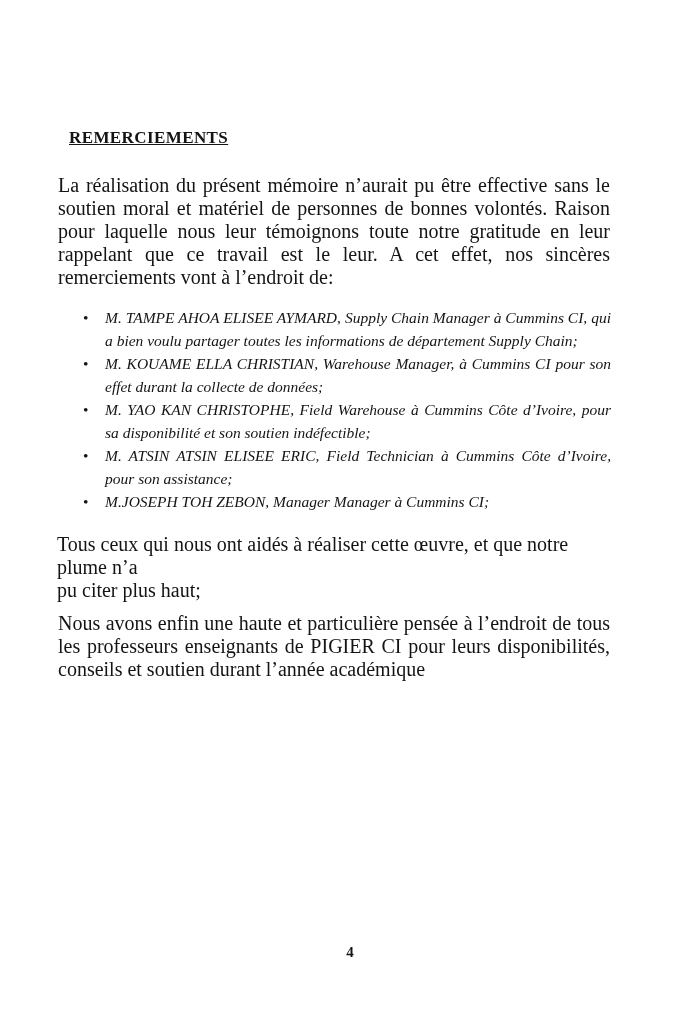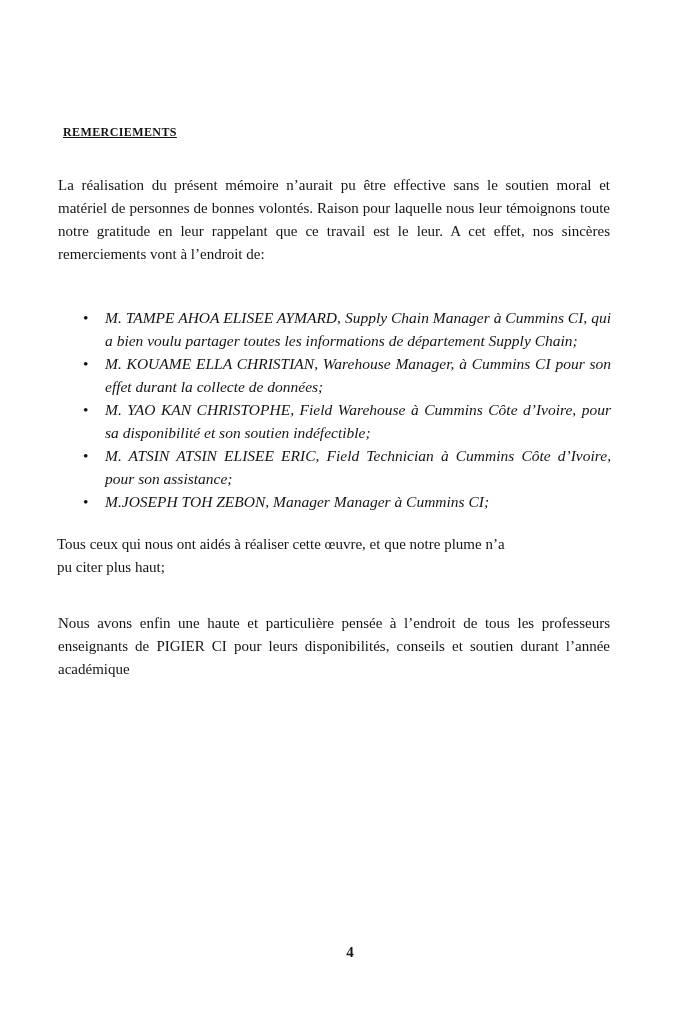--- a/index.html
+++ b/index.html
@@ -13,31 +13,31 @@
     height: 1028px;
     background: #ffffff;
     font-family: "Liberation Serif", "DejaVu Serif", serif;
     color: #141414;
     overflow: hidden;
   }
   .section-title {
     position: absolute;
     left: 57px;
     top: 116px;
-    margin: 6px;
-    font-size: 12px;
+    margin: 12px;
+    font-size: 17px;
     font-weight: bold;
     letter-spacing: 0.4px;
     text-decoration: underline;
     line-height: 20px;
   }
   .para {
     position: absolute;
     margin: 0;
-    font-size: 15px;
+    font-size: 20px;
     line-height: 23px;
   }
   .intro {
     left: 58px;
     top: 174px;
     width: 552px;
     text-align: justify;
   }
   .ack-list {
     position: absolute;

